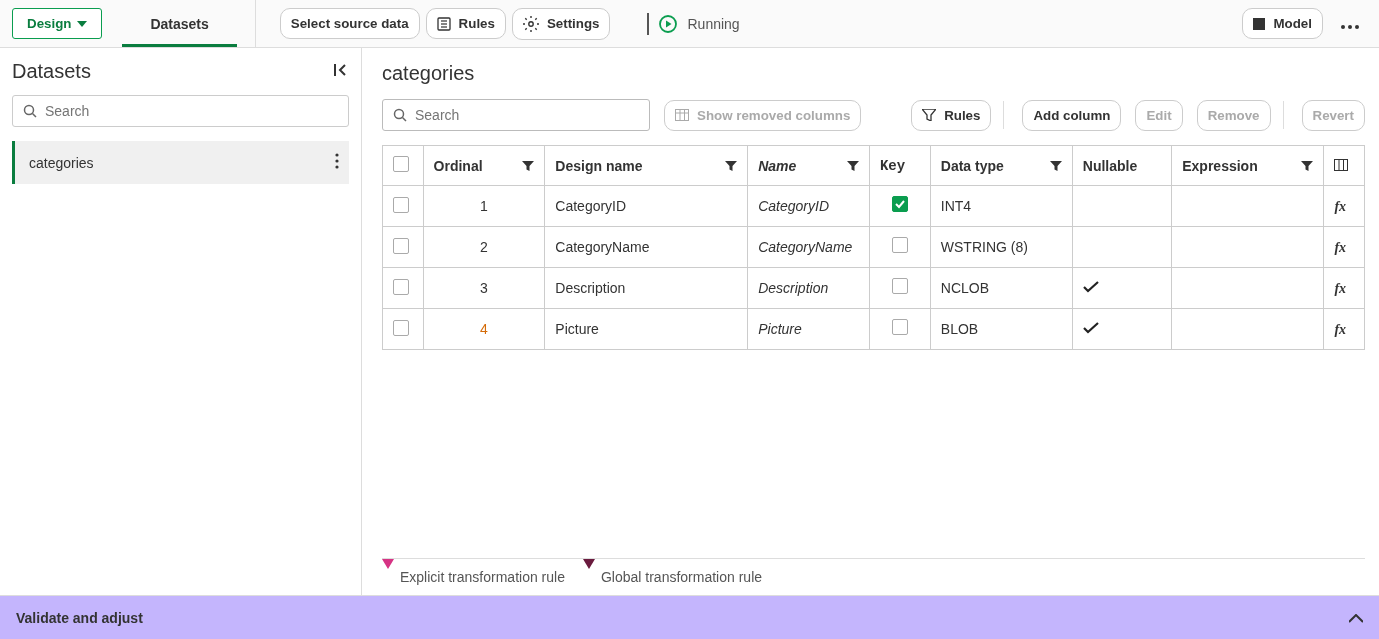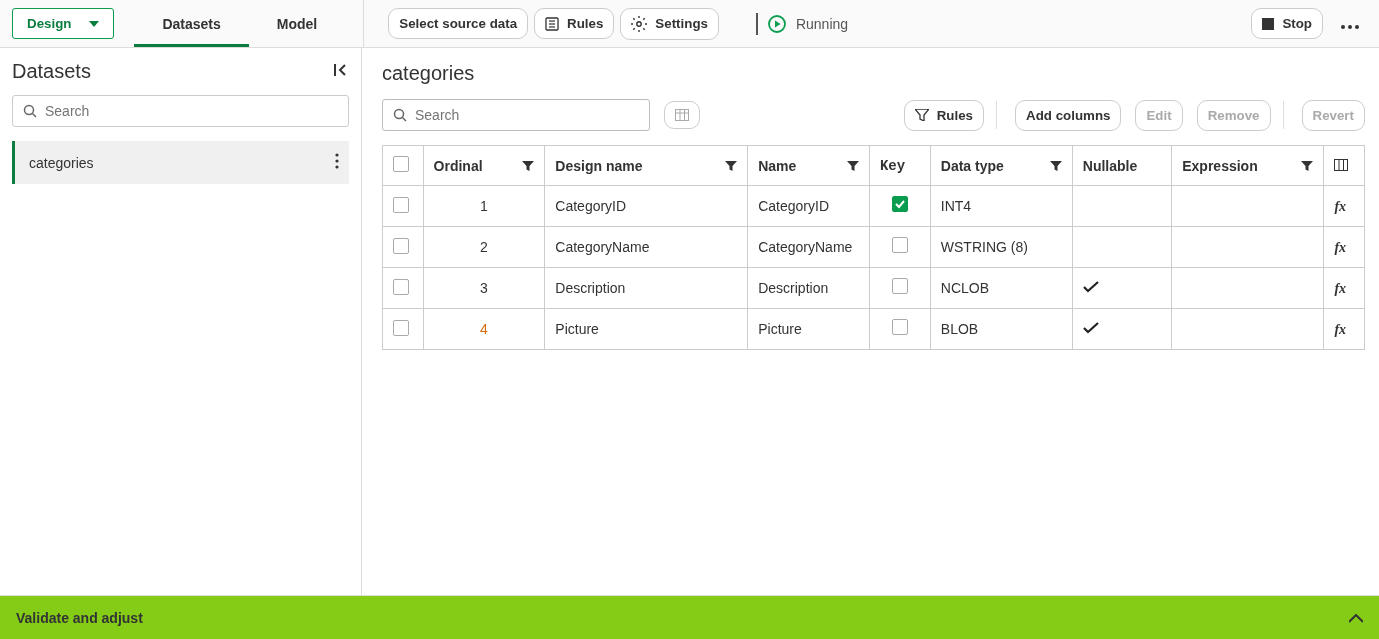--- a/index.html
+++ b/index.html
@@ -18,21 +18,21 @@
   display: flex;
   align-items: center;
   height: 48px;
   border-bottom: 1px solid #ddd;
   background: #fafafa;
   padding: 0 12px;
 }
 .design-btn {
   display: inline-flex;
   align-items: center;
-  gap: 18px;
+  gap: 6px;
   border: 1px solid #0a9d4f;
   color: #0a7d3f;
   background: #fff;
   padding: 7px 14px;
   border-radius: 3px;
   font-weight: 600;
   cursor: pointer;
 }
 .tab-nav {
   display: flex;
@@ -171,21 +171,21 @@
   border: 1px solid #ccc;
   padding: 10px 10px;
   text-align: left;
   font-size: 14px;
 }
 .table th { font-weight: 700; position: relative; }
 .th-inner { display: flex; align-items: center; justify-content: space-between; gap: 6px; }
 .col-check { width: 40px; text-align: center; }
 .col-ord { width: 120px; }
 .col-src { width: 200px; }
-.col-name { width: 120px; }
+.col-name { width: 120px; font-style: italic; }
 .col-key { width: 60px; text-align: center; font-family: Liberation Mono, monospace; }
 .col-dt { width: 140px; }
 .col-null { width: 98px; }
 .col-expr { width: 150px; }
 .col-fx { width: 40px; text-align: right; }
 .checkbox {
   width: 16px; height: 16px; border: 1px solid #aaa; border-radius: 2px;
   display: inline-block; background: #fff;
 }
 .checkbox.checked { background: #0a9d4f; border-color: #0a9d4f; position: relative; }
@@ -207,21 +207,21 @@
 .tri {
   width: 0; height: 0;
   border-left: 6px solid transparent;
   border-right: 6px solid transparent;
 }
 .tri.pink { border-top: 10px solid #d63384; transform: rotate(-40deg);}
 .tri.dark { border-top: 10px solid #6a1b3e; transform: rotate(-40deg);}
 .footer {
   height: 44px;
   border-top: 1px solid #ddd;
-  background: #84cc16;
+  background: #c4b5fd;
   display: flex;
   align-items: center;
   padding: 0 16px;
 }
 .footer-title { font-weight: 600; }
 svg { display: block; }
 .icon { display:inline-flex; }
 .ord-highlight { color: #d46b08; } 
 </style>
 </head>
@@ -234,23 +234,20 @@
       <svg width="10" height="6" viewBox="0 0 10 6">
           <path d="M0 0l5 6 5-6z" fill="#0a7d3f"></path>
         </svg>
     </span>
   </button>
 
   <div class="tab-nav">
     <div class="tab-nav-item active">
       <span>Datasets</span>
     </div>
-    <div class="tab-nav-item">
-      <span>Model</span>
-    </div>
   </div>
 
   <div class="top-divider"></div>
 
   <button class="btn">
     <span>Select source data</span>
   </button>
   <button class="btn">
     <span class="icon">
       <svg width="14" height="14" viewBox="0 0 14 14">
@@ -284,21 +281,21 @@
   </div>
 
   <div class="spacer"></div>
 
   <button class="btn">
     <span class="icon">
       <svg width="12" height="12" viewBox="0 0 12 12">
           <rect width="12" height="12" fill="#333"></rect>
         </svg>
     </span>
-    <span>Stop</span>
+    <span>Model</span>
   </button>
   <div class="more-btn">
     <span class="icon">
       <svg width="18" height="4" viewBox="0 0 18 4">
           <circle cx="2" cy="2" r="2" fill="#333"></circle>
           <circle cx="9" cy="2" r="2" fill="#333"></circle>
           <circle cx="16" cy="2" r="2" fill="#333"></circle>
         </svg>
     </span>
   </div>
@@ -358,35 +355,36 @@
       </div>
       <button class="btn btn-disabled">
         <span class="icon">
           <svg width="14" height="12" viewBox="0 0 14 12">
               <rect x="0.5" y="0.5" width="13" height="11" fill="none" stroke="#aaa"></rect>
               <line x1="0.5" y1="4" x2="13.5" y2="4" stroke="#aaa"></line>
               <line x1="5" y1="0.5" x2="5" y2="11.5" stroke="#aaa"></line>
               <line x1="9.5" y1="0.5" x2="9.5" y2="11.5" stroke="#aaa"></line>
             </svg>
         </span>
+        <span>Show removed columns</span>
       </button>
 
       <div class="spacer"></div>
 
       <button class="btn">
         <span class="icon">
           <svg width="14" height="12" viewBox="0 0 14 12">
               <path d="M0 0h14l-5 6v6l-4-2V6z" fill="none" stroke="#333" stroke-width="1.3"></path>
             </svg>
         </span>
         <span>Rules</span>
       </button>
       <div class="tool-divider"></div>
       <button class="btn">
-        <span>Add columns</span>
+        <span>Add column</span>
       </button>
       <button class="btn btn-disabled">
         <span>Edit</span>
       </button>
       <button class="btn btn-disabled">
         <span>Remove</span>
       </button>
       <div class="tool-divider"></div>
       <button class="btn btn-disabled">
         <span>Revert</span>
@@ -515,20 +513,30 @@
                 <svg width="16" height="12" viewBox="0 0 16 12">
                   <path d="M1 6l4 4L15 1" fill="none" stroke="#222" stroke-width="2.2"></path>
                 </svg>
               </span></td>
             <td class="col-expr"></td>
             <td class="col-fx"><span class="fx">fx</span></td>
           </tr>
         </tbody>
     </table>
 
+    <div class="legend">
+      <div class="legend-item">
+        <span><span class="tri pink"></span></span>
+        <span>Explicit transformation rule</span>
+      </div>
+      <div class="legend-item">
+        <span><span class="tri dark"></span></span>
+        <span>Global transformation rule</span>
+      </div>
+    </div>
   </div>
 </div>
 
 <div class="footer">
   <div class="footer-title">Validate and adjust</div>
   <div class="spacer"></div>
   <div style="margin-left:12px;cursor:pointer">
     <span class="icon">
       <svg width="14" height="9" viewBox="0 0 14 9">
           <path d="M0 8l7-7 7 7" fill="none" stroke="#333" stroke-width="2"></path>

